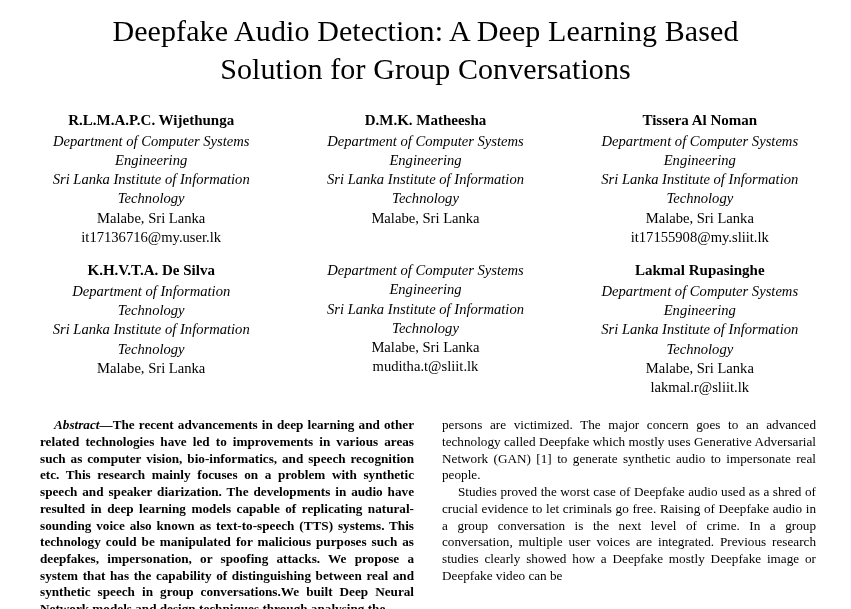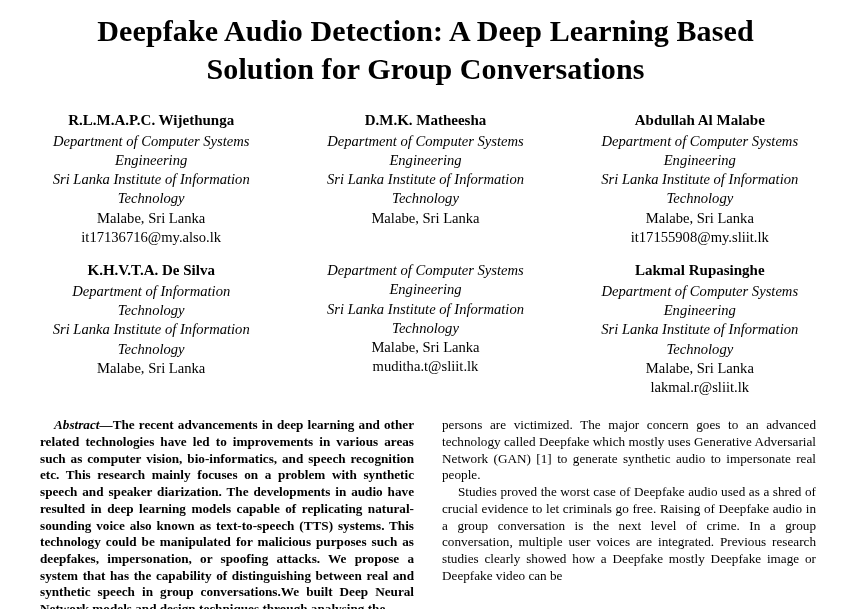--- a/index.html
+++ b/index.html
@@ -24,21 +24,20 @@
   .title {
     text-align: center;
     font-size: 30px;
     line-height: 1.28;
     font-weight: normal;
     margin: 12px 22px 0 22px;
     letter-spacing: 0.1px;
   }
   .title-line {
     display: block;
-    font-weight: bold;
   }
   .authors {
     margin: 22px 14px 0 14px;
   }
   .author-row {
     display: flex;
     justify-content: center;
   }
   .author-row.second {
     margin-top: 14px;
@@ -110,34 +109,34 @@
   <div class="authors">
     <div class="author-row first">
 
       <div class="author">
         <span class="name">R.L.M.A.P.C. Wijethunga</span>
         <span class="dept">Department of Computer Systems</span>
         <span class="dept">Engineering</span>
         <span class="org">Sri Lanka Institute of Information</span>
         <span class="org">Technology</span>
         <span class="city">Malabe, Sri Lanka</span>
-        <span class="email">it17136716@my.also.lk</span>
+        <span class="email">it17136716@my.user.lk</span>
       </div>
 
       <div class="author">
         <span class="name">D.M.K. Matheesha</span>
         <span class="dept">Department of Computer Systems</span>
         <span class="dept">Engineering</span>
         <span class="org">Sri Lanka Institute of Information</span>
         <span class="org">Technology</span>
         <span class="city">Malabe, Sri Lanka</span>
       </div>
 
       <div class="author">
-        <span class="name">Abdullah Al Malabe</span>
+        <span class="name">Tissera Al Noman</span>
         <span class="dept">Department of Computer Systems</span>
         <span class="dept">Engineering</span>
         <span class="org">Sri Lanka Institute of Information</span>
         <span class="org">Technology</span>
         <span class="city">Malabe, Sri Lanka</span>
         <span class="email">it17155908@my.sliit.lk</span>
       </div>
 
     </div>
 

